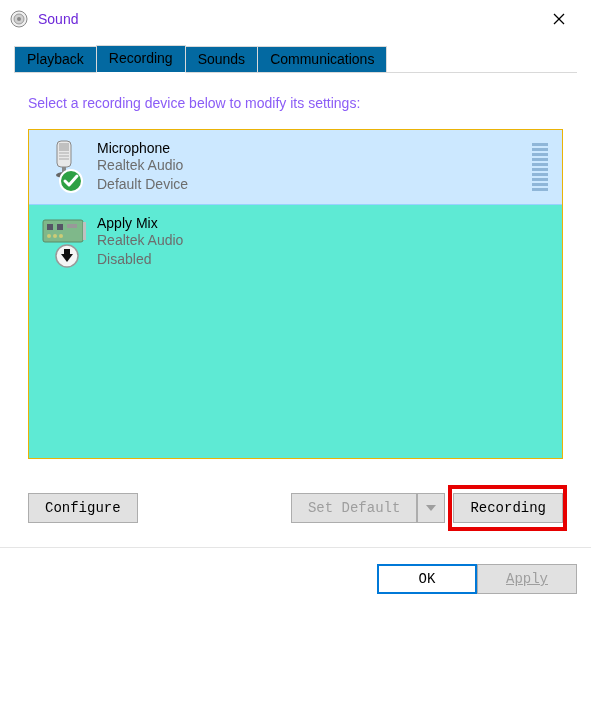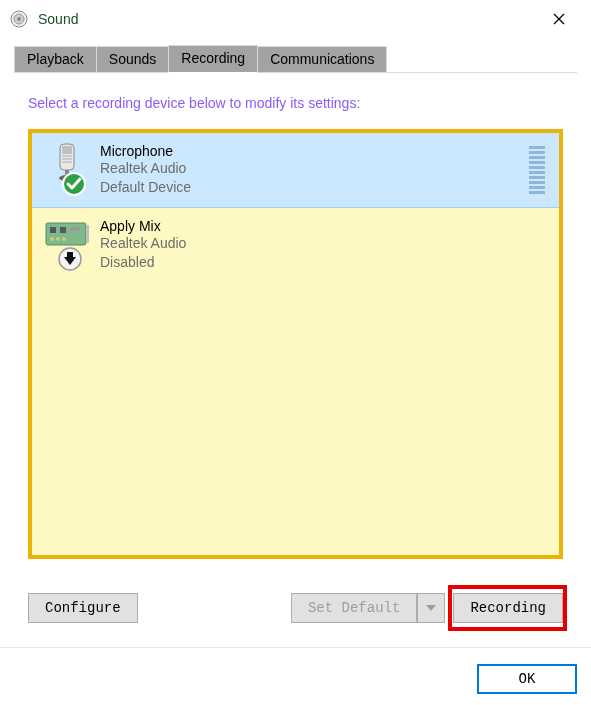--- a/index.html
+++ b/index.html
@@ -16,21 +16,21 @@
     display: flex;
     align-items: center;
     padding: 0 12px 0 10px;
     border-bottom: 1px solid #fff;
   }
   .titlebar .icon {
     width: 18px; height: 18px;
     margin-right: 10px;
     display: flex; align-items: center; justify-content: center;
   }
-  .titlebar .title { font-size: 14px; color: #14532d; }
+  .titlebar .title { font-size: 14px; color: #6d28d9; }
   .titlebar .spacer { flex: 1; }
   .titlebar .close {
     width: 40px; height: 30px;
     display: flex; align-items: center; justify-content: center;
     font-size: 16px;
     cursor: pointer;
   }
   .tabs {
     display: flex;
     padding: 8px 0 0 14px;
@@ -39,21 +39,21 @@
   .tab-strip-bottom {
     position: absolute;
     left: 14px; right: 14px; bottom: 0;
     height: 1px;
     background: #d9d9d9;
   }
   .tab {
     padding: 4px 12px 5px 12px;
     border: 1px solid #d9d9d9;
     border-bottom: 1px solid #d9d9d9;
-    background: #a3a3a3;
+    background: #0369a1;
     font-size: 14px;
     color: #000;
     margin-right: -1px;
     position: relative;
     z-index: 1;
     cursor: pointer;
   }
   .tab.active {
     border-bottom: 1px solid #fff;
     z-index: 3;
@@ -62,23 +62,23 @@
   }
   .content {
     padding: 22px 28px 16px 28px;
   }
   .instruction {
     font-size: 14px;
     color: #8b5cf6;
     margin-bottom: 18px;
   }
   .device-list {
-    border: 4px solid #eab308;
-    height: 430px;
-    background: #fef9c3;
+    border: 1px solid #eab308;
+    height: 330px;
+    background: #5eead4;
     overflow: hidden;
   }
   .device-row {
     display: flex;
     align-items: center;
     padding: 8px 10px;
     height: 76px;
     position: relative;
   }
   .device-row.selected {
@@ -157,22 +157,22 @@
   <div class="close">
     <svg width="12" height="12" viewBox="0 0 12 12">
       <line x1="1" y1="1" x2="11" y2="11" stroke="#000" stroke-width="1.2"></line>
       <line x1="11" y1="1" x2="1" y2="11" stroke="#000" stroke-width="1.2"></line>
     </svg>
   </div>
 </div>
 
 <div class="tabs">
   <div class="tab">Playback</div>
+  <div class="tab active">Recording</div>
   <div class="tab">Sounds</div>
-  <div class="tab active">Recording</div>
   <div class="tab">Communications</div>
   <div class="tab-strip-bottom"></div>
 </div>
 
 <div class="content">
   <div class="instruction">Select a recording device below to modify its settings:</div>
 
   <div class="device-list">
 
     <div class="device-row selected">
@@ -246,13 +246,16 @@
     <svg width="10" height="6" viewBox="0 0 10 6">
       <polygon points="0,0 10,0 5,6" fill="#9e9e9e"></polygon>
     </svg>
   </button>
   <button class="btn">Recording</button>
   <div class="highlight-box" style="left:448px; top:10px; width:119px; height:46px;"></div>
 </div>
 
 <div class="dialog-btns">
   <button class="btn ok-btn">OK</button>
+  <button class="btn" disabled="">
+      <span style="text-decoration:underline;text-decoration-color:#9e9e9e;">Apply</span>
+    </button>
 </div>
 
 </body></html>

